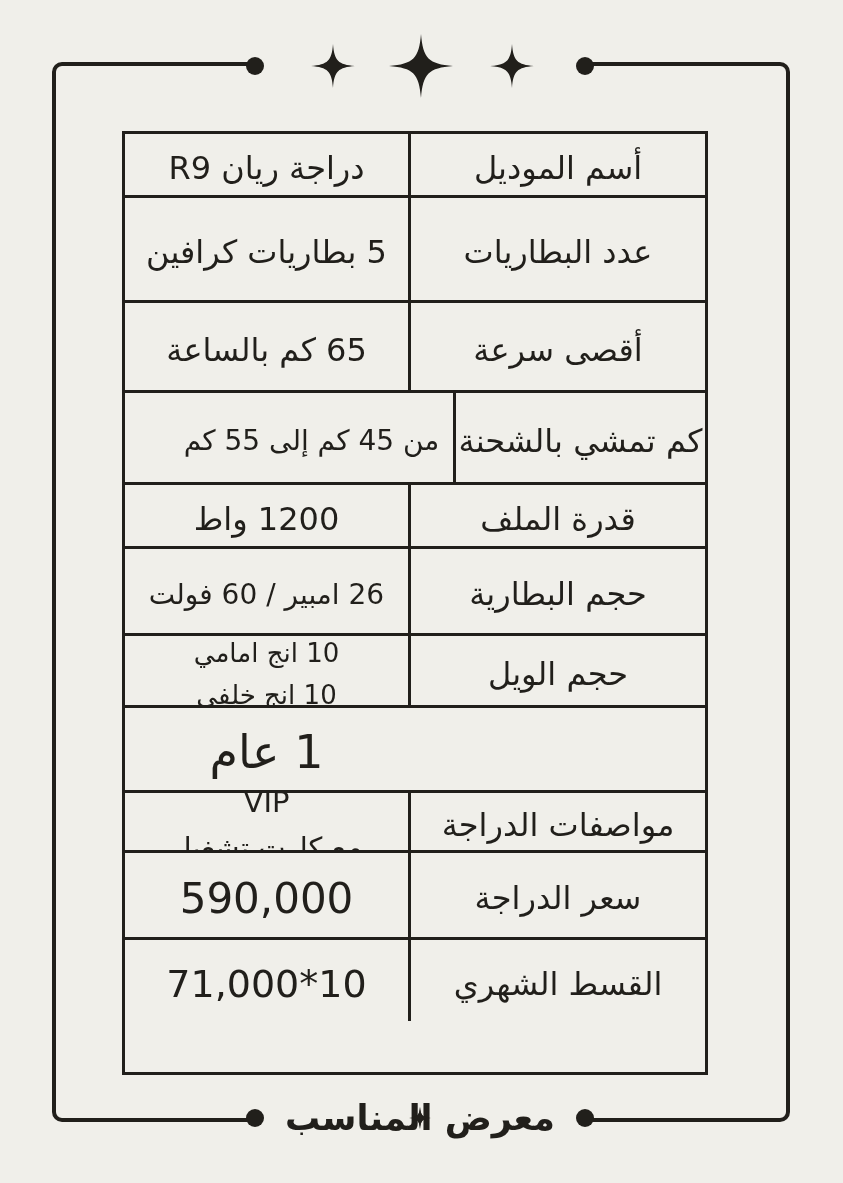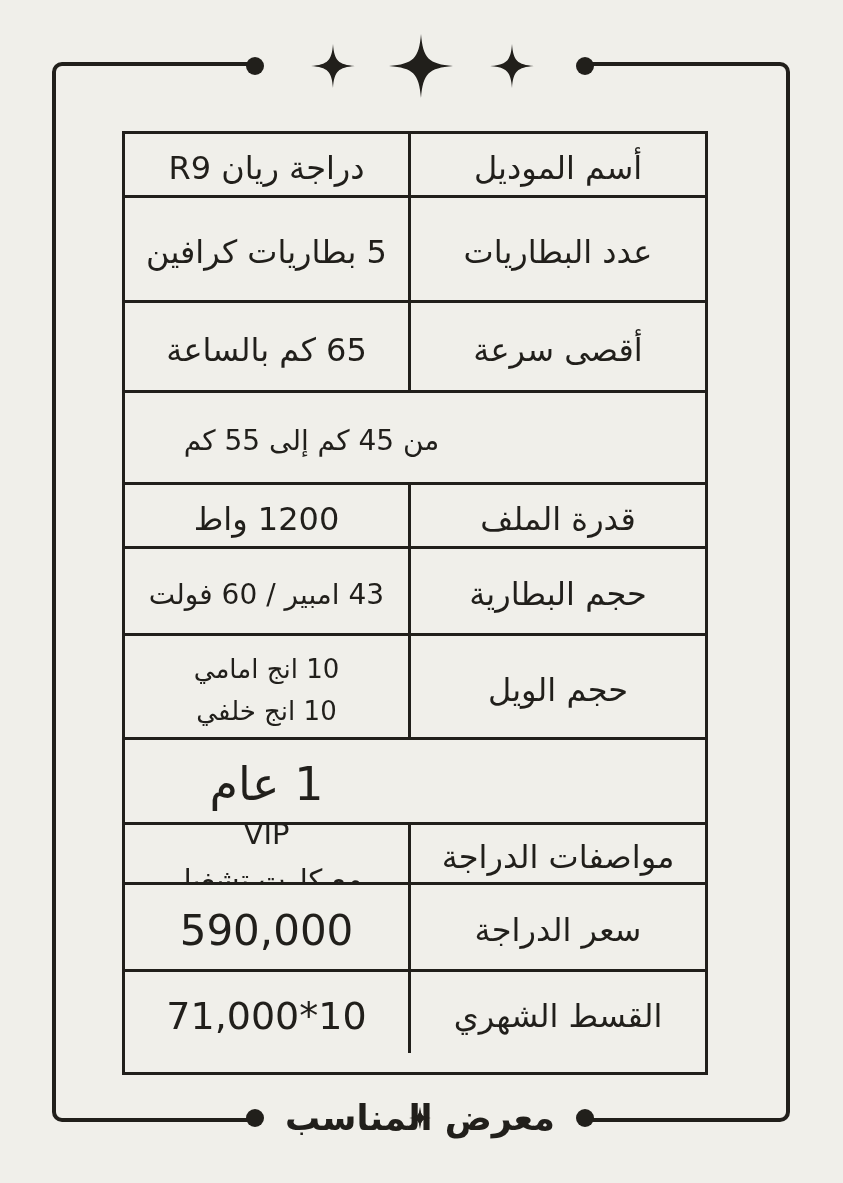--- a/index.html
+++ b/index.html
@@ -115,38 +115,41 @@
           <div class="line" dir="rtl">65 كم بالساعة</div>
         </div>
     <div class="cell label">
           <div class="line" dir="rtl">أقصى سرعة</div>
         </div>
   </div>
       <div class="row" style="height: 92px; padding-left: 45px;">
     <div class="cell value v-tight">
           <div class="line" dir="rtl">من 45 كم إلى 55 كم</div>
         </div>
+    <div class="cell label">
+          <div class="line" dir="rtl">كم تمشي بالشحنة</div>
+        </div>
   </div>
       <div class="row" style="height: 64px;">
     <div class="cell value v-md">
           <div class="line" dir="rtl">1200 واط</div>
         </div>
     <div class="cell label">
           <div class="line" dir="rtl">قدرة الملف</div>
         </div>
   </div>
       <div class="row" style="height: 87px;">
     <div class="cell value v-tight">
-          <div class="line" dir="rtl">43 امبير / 60 فولت</div>
+          <div class="line" dir="rtl">26 امبير / 60 فولت</div>
         </div>
     <div class="cell label">
           <div class="line" dir="rtl">حجم البطارية</div>
         </div>
   </div>
-      <div class="row" style="height: 104px;">
+      <div class="row" style="height: 72px;">
     <div class="cell value v-sm">
           <div class="line" dir="rtl">10 انج امامي</div>
           <div class="line" dir="rtl">10 انج خلفي</div>
         </div>
     <div class="cell label">
           <div class="line" dir="rtl">حجم الويل</div>
         </div>
   </div>
       <div class="row" style="height: 85px;">
     <div class="cell value v-xl">

